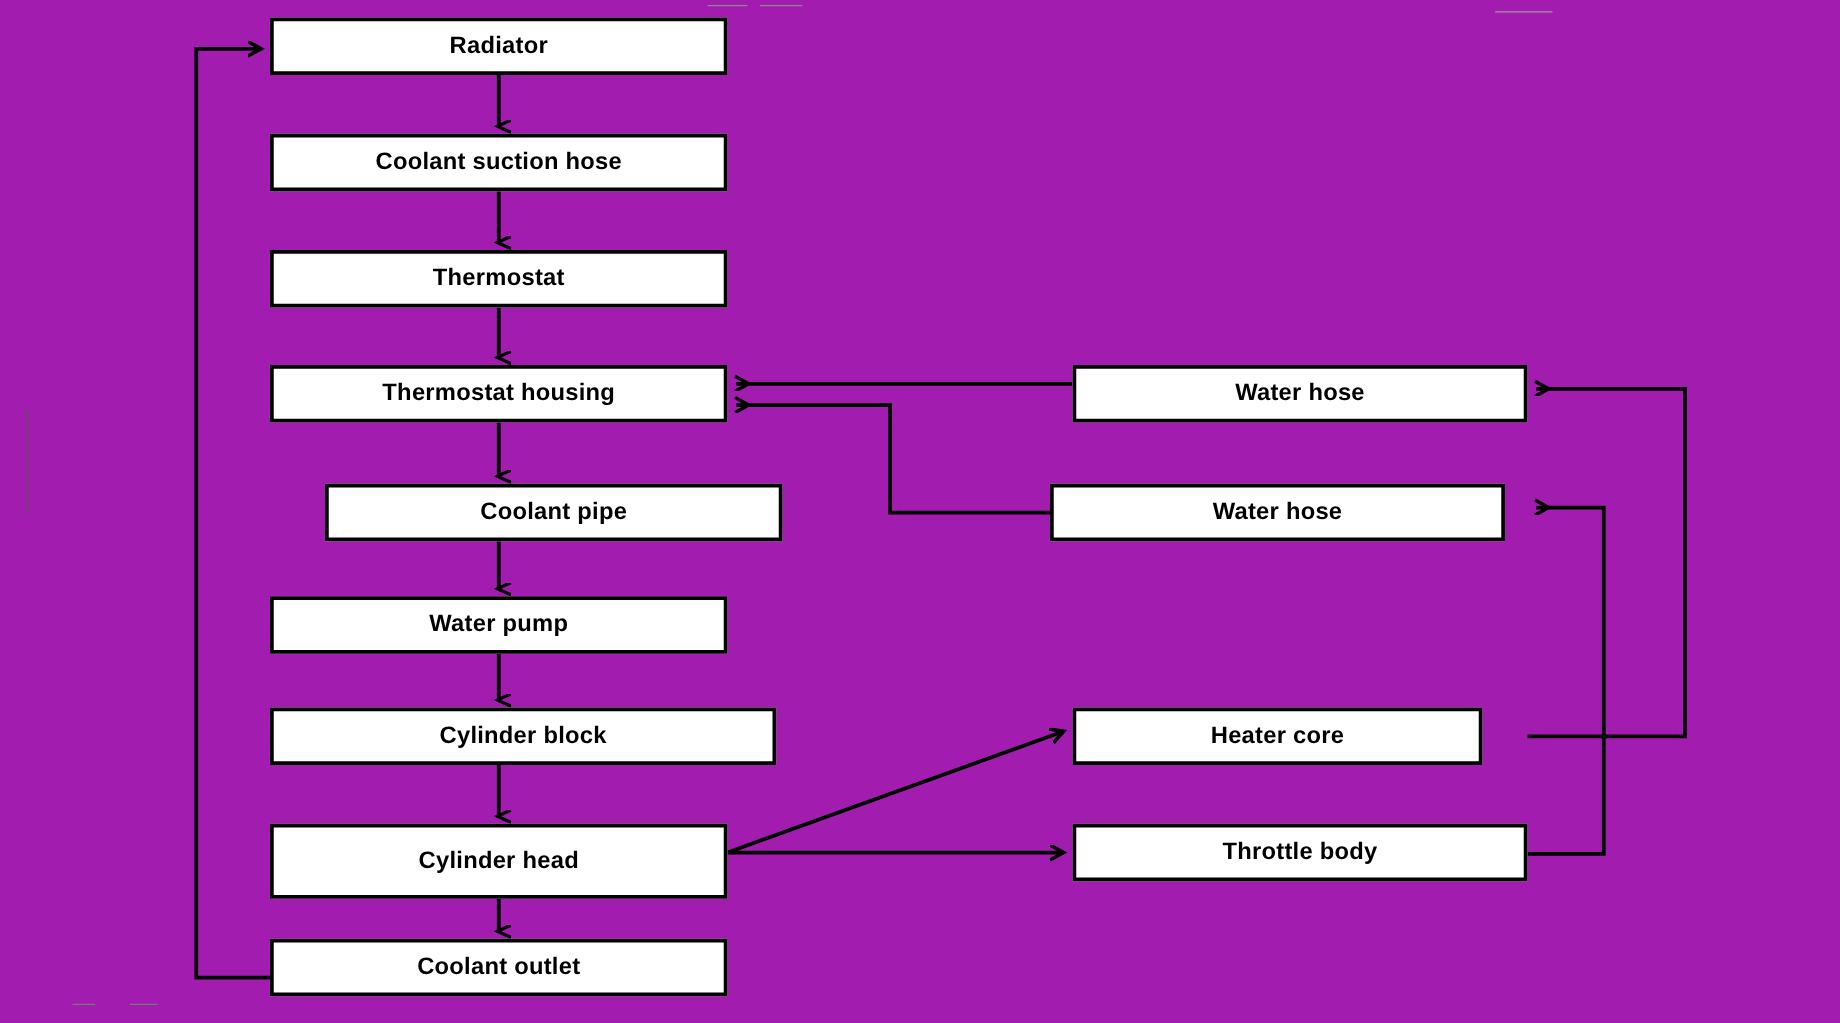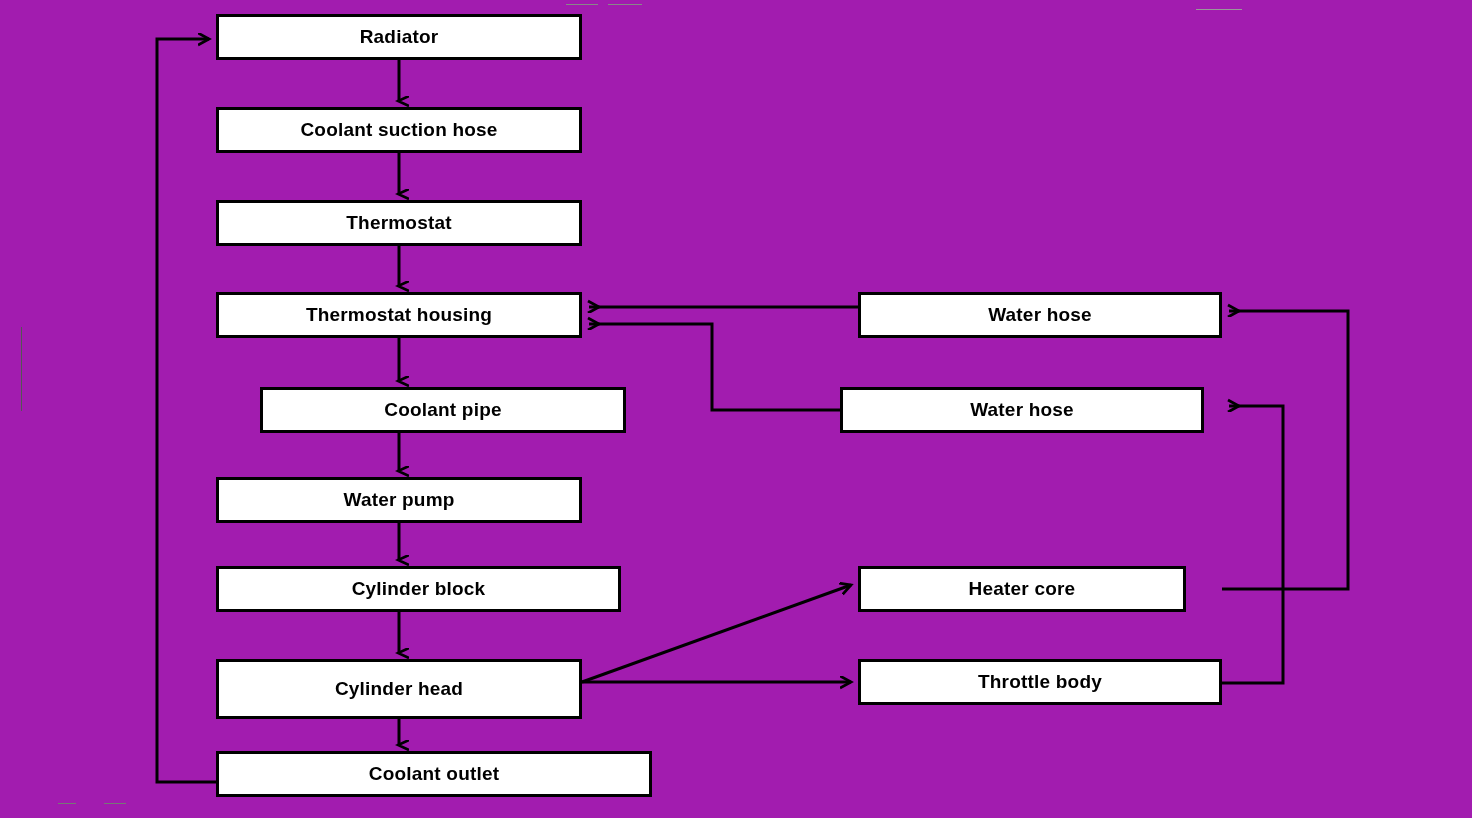--- a/index.html
+++ b/index.html
@@ -127,21 +127,21 @@
   </div>
 
   <div class="node" style="left:216px; top:566px; width:405px; height:46px;">
     <span class="node-label">Cylinder block</span>
   </div>
 
   <div class="node" style="left:216px; top:659px; width:366px; height:60px;">
     <span class="node-label">Cylinder head</span>
   </div>
 
-  <div class="node" style="left:216px; top:751px; width:436px; height:46px;">
+  <div class="node" style="left:216px; top:751px; width:366px; height:46px;">
     <span class="node-label">Coolant outlet</span>
   </div>
 
   <div class="node" style="left:858px; top:292px; width:364px; height:46px;">
     <span class="node-label">Water hose</span>
   </div>
 
   <div class="node" style="left:840px; top:387px; width:364px; height:46px;">
     <span class="node-label">Water hose</span>
   </div>

